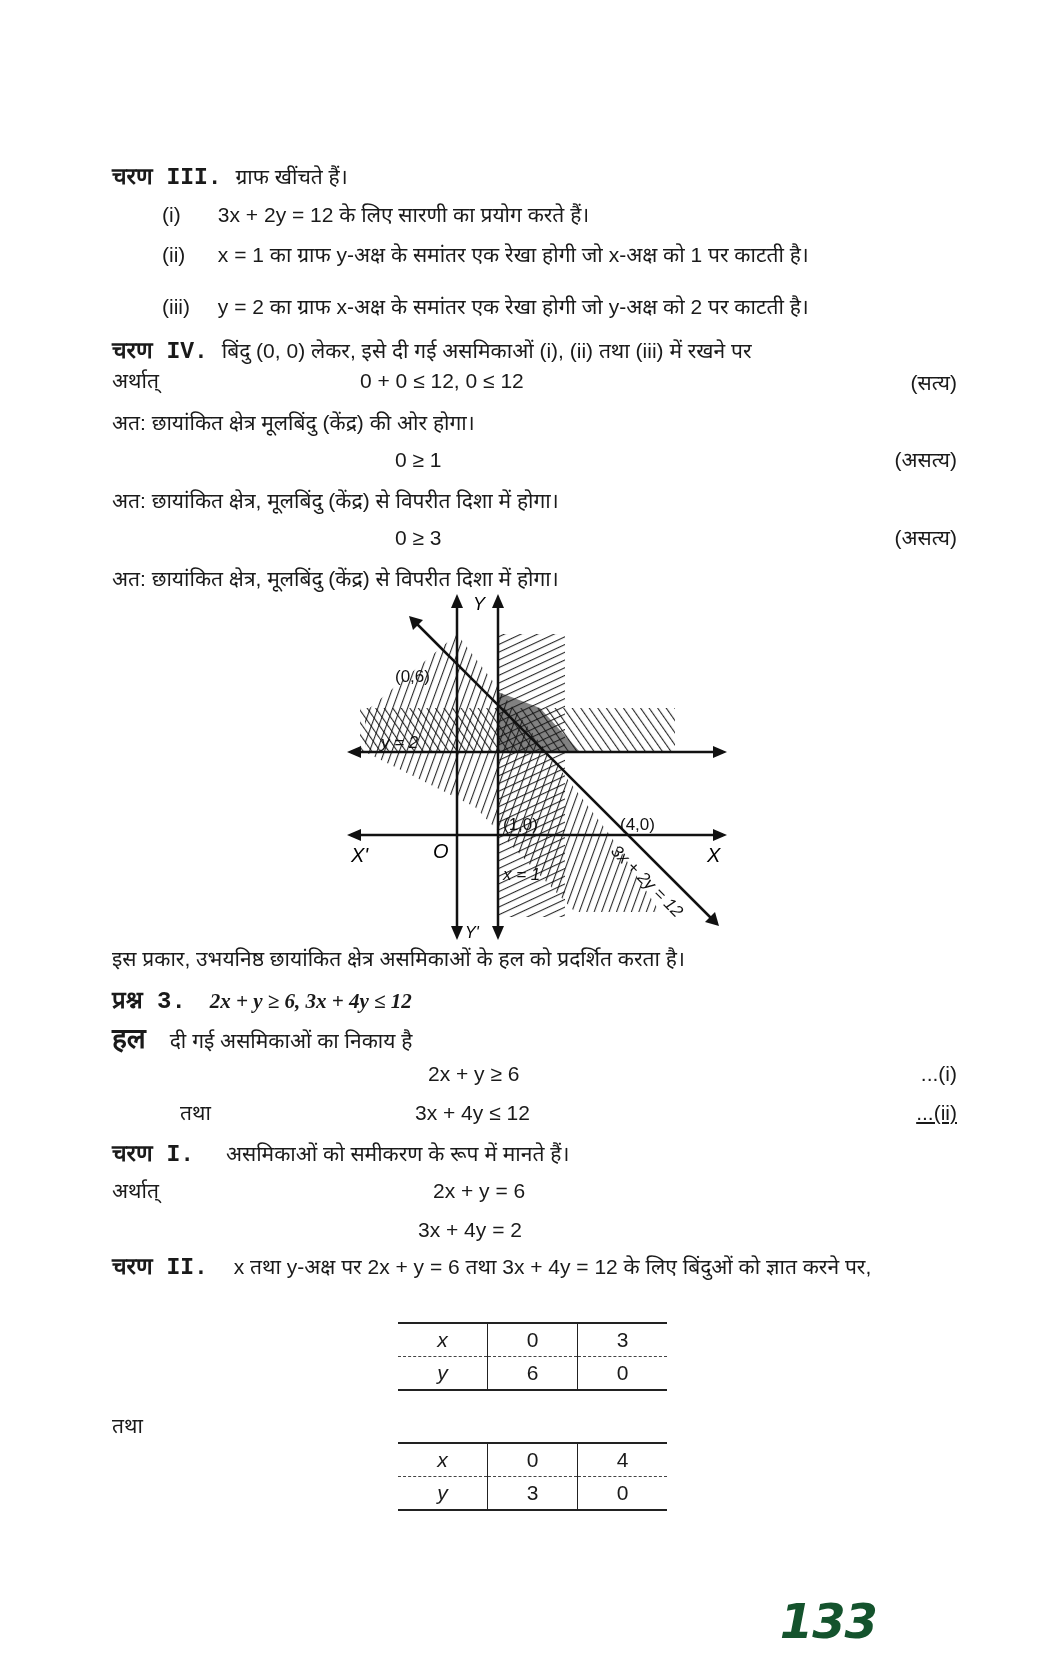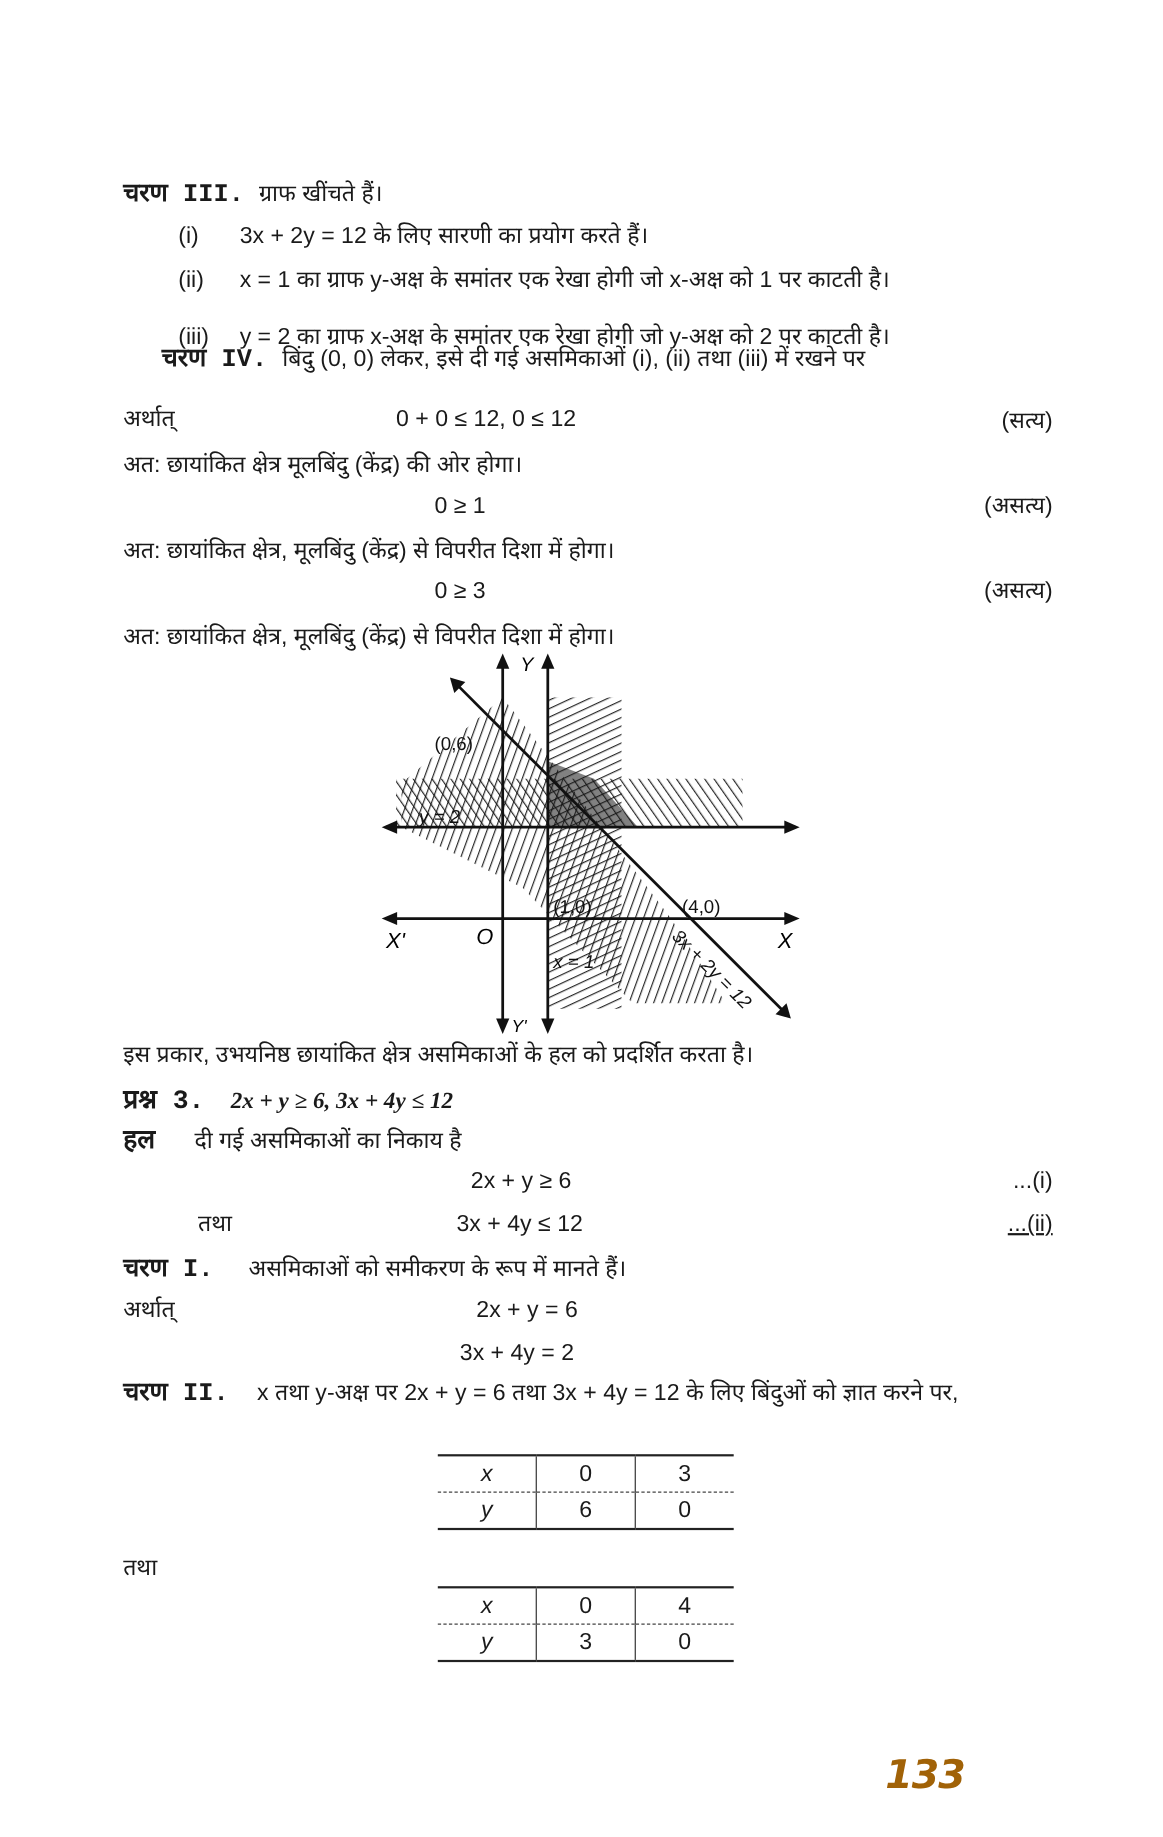--- a/index.html
+++ b/index.html
@@ -15,21 +15,21 @@
   table.vt { position: absolute; border-collapse: collapse; font-size: 21px; }
   table.vt td { width: 89px; height: 32px; text-align: center; padding: 0; }
   table.vt tr:first-child td { border-top: 2.5px solid #222; }
   table.vt tr:last-child td { border-bottom: 2.5px solid #222; }
   table.vt tr:first-child td { border-bottom: 1.2px dashed #444; }
   table.vt td + td { border-left: 1.5px solid #222; }
   table.vt td.var { font-style: italic; }
   .pagenum {
     position: absolute; right: 180px; top: 1593px;
     font-family: "DejaVu Sans", sans-serif; font-weight: bold; font-style: italic;
-    font-size: 36px; color: #a16207; letter-spacing: -1px;
+    font-size: 48px; color: #14532d; letter-spacing: -1px;
   }
 </style>
 </head>
 <body>
 
 <div class="line" style="left:112px; top:166px;">
   <span class="serifb">चरण III.</span>
   <span style="margin-left:8px">ग्राफ खींचते हैं।</span>
 </div>
 <div class="line" style="left:162px; top:204px;">
@@ -38,21 +38,21 @@
 </div>
 <div class="line" style="left:162px; top:244px;">
   <span style="display:inline-block;width:50px">(ii)</span>
   <span>x = 1 का ग्राफ y-अक्ष के समांतर एक रेखा होगी जो x-अक्ष को 1 पर काटती है।</span>
 </div>
 <div class="line" style="left:162px; top:296px;">
   <span style="display:inline-block;width:50px">(iii)</span>
   <span>y = 2 का ग्राफ x-अक्ष के समांतर एक रेखा होगी जो y-अक्ष को 2 पर काटती है।</span>
 </div>
 
-<div class="line" style="left:112px; top:316px;margin-left:35px;">
+<div class="line" style="left:112px; top:340px;">
   <span class="serifb">चरण IV.</span>
   <span style="margin-left:8px">बिंदु (0, 0) लेकर, इसे दी गई असमिकाओं (i), (ii) तथा (iii) में रखने पर</span>
 </div>
 <div class="line" style="left:112px; top:370px;">अर्थात्</div>
 <div class="line" style="left:360px; top:370px;">0 + 0 ≤ 12,  0 ≤ 12</div>
 <div class="right" style="top:372px;">(सत्य)</div>
 <div class="line" style="left:112px; top:412px;">अत: छायांकित क्षेत्र मूलबिंदु (केंद्र) की ओर होगा।</div>
 <div class="line" style="left:395px; top:449px;">0 ≥ 1</div>
 <div class="right" style="top:449px;">(असत्य)</div>
 <div class="line" style="left:112px; top:490px;">अत: छायांकित क्षेत्र, मूलबिंदु (केंद्र) से विपरीत दिशा में होगा।</div>
@@ -116,22 +116,22 @@
   </svg>
 </div>
 
 <div class="line" style="left:112px; top:948px;">इस प्रकार, उभयनिष्ठ छायांकित क्षेत्र असमिकाओं के हल को प्रदर्शित करता है।</div>
 
 <div class="line" style="left:112px; top:990px;">
   <span class="serifb" style="font-size:24px">प्रश्न 3.</span>
   <span style="margin-left:18px; font-family:'Liberation Serif', serif; font-style:italic; font-weight:bold;">2x + y ≥ 6, 3x + 4y ≤ 12</span>
 </div>
 <div class="line" style="left:112px; top:1027px;">
-  <span class="serifb" style="font-size:24px">हल</span>
-  <span style="margin-left:30px">दी गई असमिकाओं का निकाय है</span>
+  <span class="serifb" style="font-size:28px">हल</span>
+  <span style="margin-left:18px">दी गई असमिकाओं का निकाय है</span>
 </div>
 <div class="line" style="left:428px; top:1063px;">2x + y ≥ 6</div>
 <div class="right" style="top:1063px;">...(i)</div>
 <div class="line" style="left:180px; top:1102px;">तथा</div>
 <div class="line" style="left:415px; top:1102px;">3x + 4y ≤ 12</div>
 <div class="right" style="top:1102px;text-decoration:underline;">...(ii)</div>
 
 <div class="line" style="left:112px; top:1143px;">
   <span class="serifb">चरण I.</span>
   <span style="margin-left:26px">असमिकाओं को समीकरण के रूप में मानते हैं।</span>

